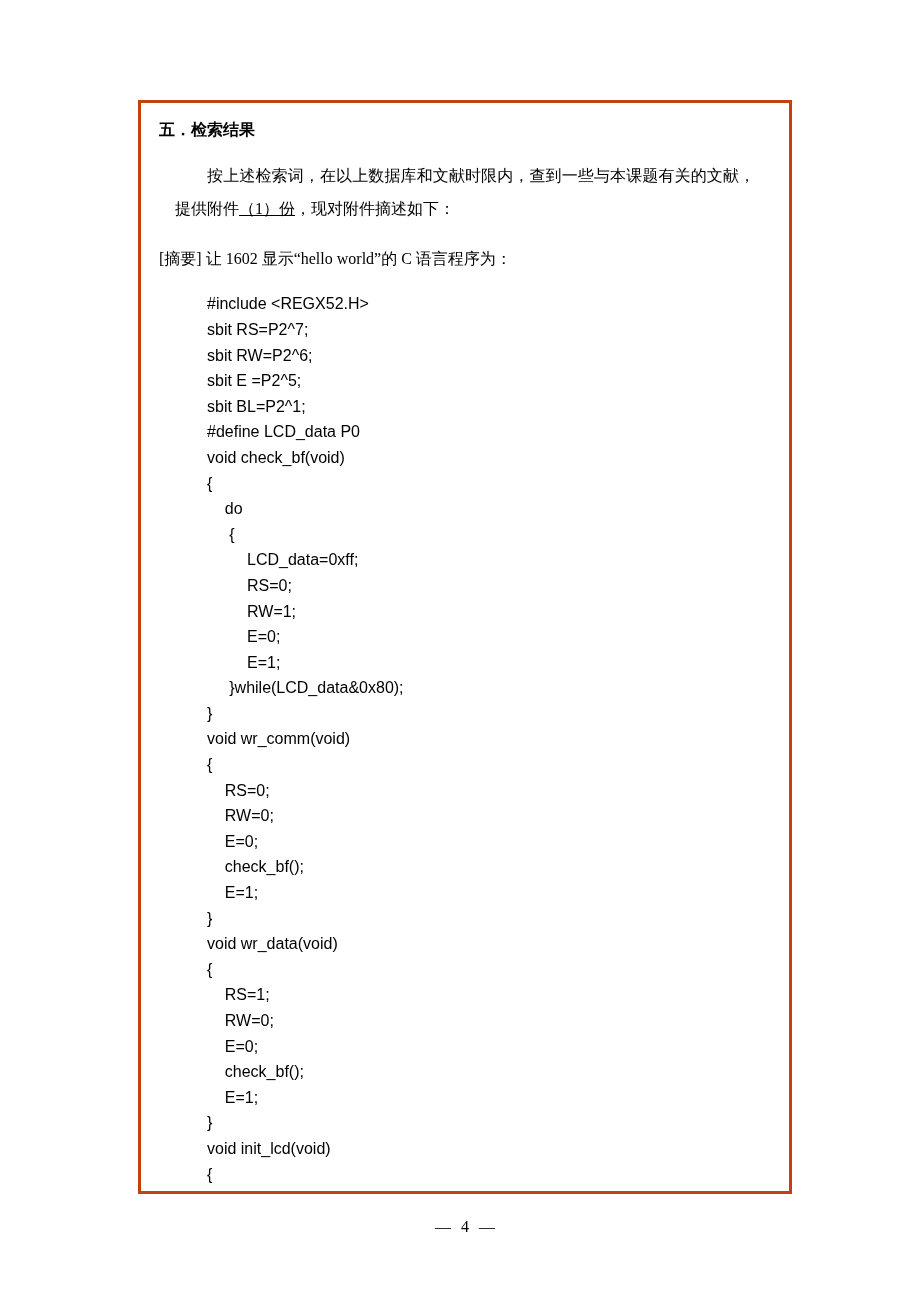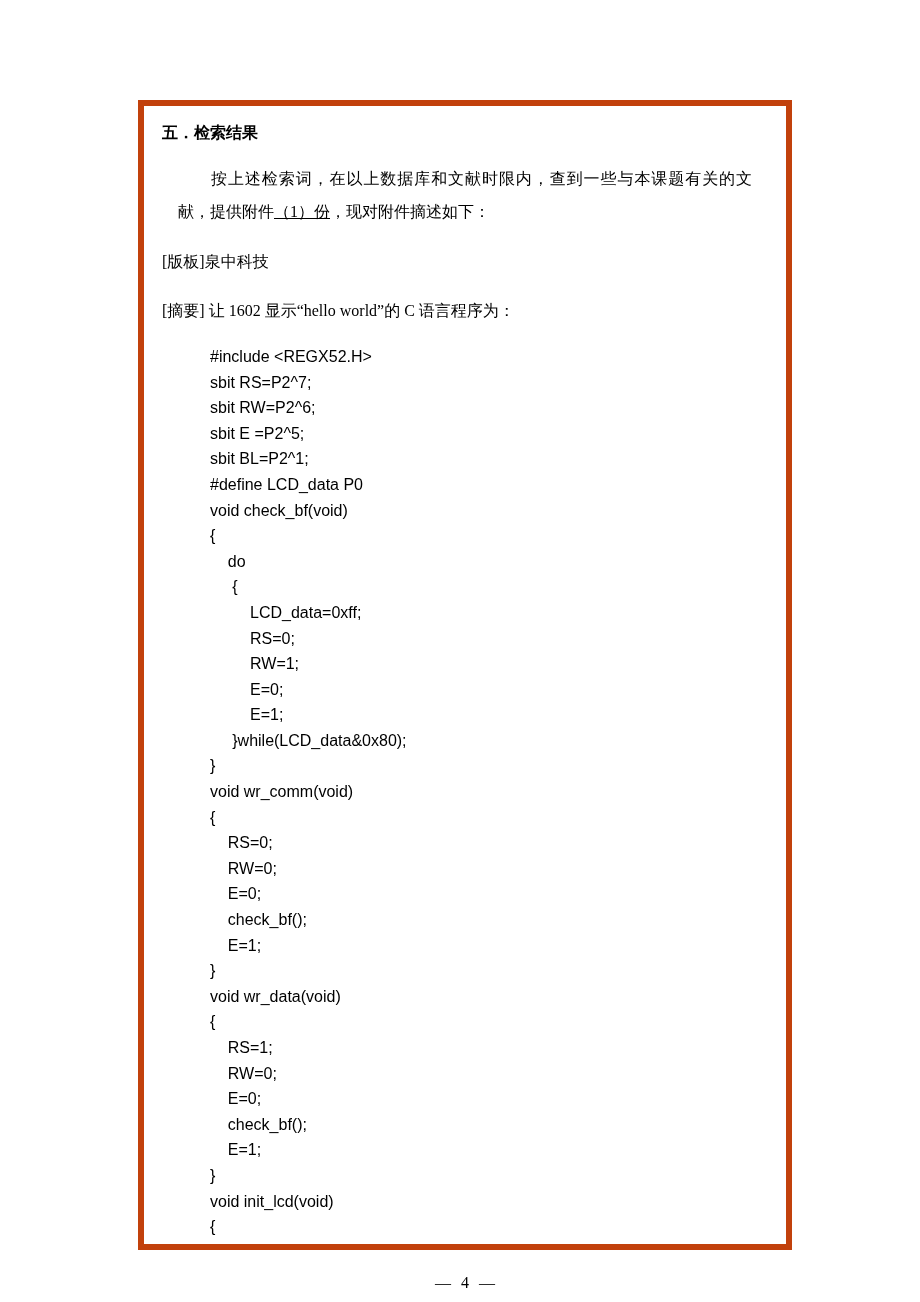--- a/index.html
+++ b/index.html
@@ -10,21 +10,21 @@
     font-size: 16px;
     color: #000;
     line-height: 1.6;
     width: 920px;
   }
   .page {
     padding: 100px 128px 30px 138px;
     box-sizing: border-box;
   }
   .content-box {
-    border: 6px solid #c2410c;
+    border: 3px solid #c2410c;
     padding: 14px 18px 4px 18px;
     box-sizing: border-box;
   }
   .section-heading {
     font-weight: bold;
     margin: 0 0 4px 0;
   }
   .para-line {
     margin: 16px;
     line-height: 2.1;
@@ -65,23 +65,20 @@
 <div class="page">
   <div class="content-box">
 
     <p class="section-heading">五．检索结果</p>
 
     <p class="para-line">
       <span class="indent"></span><span>按上述检索词，在以上数据库和文献时限内，查到一些与本课题有关的文献，提供附件</span><span class="underline">（1）份</span><span>，现对附件摘述如下：</span>
     </p>
 
 
-    <p class="ref-line">
-      <span>[版板]</span><span>泉中科技</span>
-    </p>
 
     <p class="ref-line">
       <span>[摘要]</span><span> 让 1602 显示“hello world”的 C 语言程序为：</span>
     </p>
 
     <pre class="code-block">#include &lt;REGX52.H&gt;
 sbit RS=P2^7;
 sbit RW=P2^6;
 sbit E =P2^5;
 sbit BL=P2^1;

